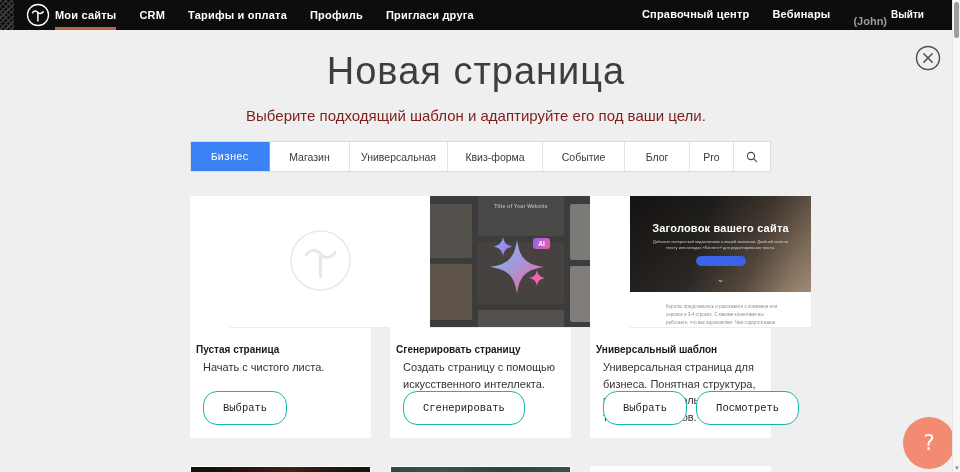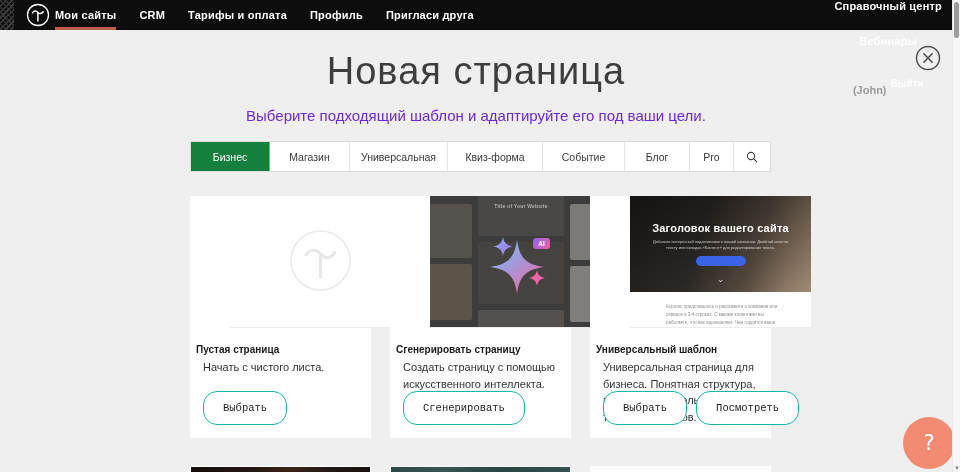--- a/index.html
+++ b/index.html
@@ -15,21 +15,21 @@
   .topbar { position:absolute; left:0; top:0; width:960px; height:30px; background:#0d0d0d; z-index:5; }
   .topbar-pattern {
     position:absolute; left:0; top:0; width:14px; height:30px;
     background:
       repeating-linear-gradient(135deg, #3a3a3a 0 1.5px, transparent 1.5px 4px),
       repeating-linear-gradient(45deg, #2c2c2c 0 1.5px, transparent 1.5px 4px),
       #0d0d0d;
   }
   .logo-btn { position:absolute; left:26px; top:3px; width:24px; height:24px; cursor:pointer; }
   .nav-left { position:absolute; left:55px; top:0; height:30px; display:flex; align-items:center; gap:23px; }
-  .nav-right { position:absolute; right:18px; top:0; height:28px; display:flex; align-items:center; gap:23px;flex-direction:column; }
+  .nav-right { position:absolute; right:36px; top:0; height:28px; display:flex; align-items:center; gap:23px; }
   .nav-item {
     position:relative; color:#fff; font-size:11px; font-weight:700; letter-spacing:.2px;
     height:30px; display:flex; align-items:center; cursor:pointer; white-space:nowrap;
   }
   .nav-item.active::after {
     content:""; position:absolute; left:0; right:0; bottom:0; height:3px; background:#bd6049;
   }
   .nav-user { display:flex; gap:4px; align-items:center; height:30px; cursor:pointer; }
   .nav-user .uname { color:#9b9b9b; font-size:11px; font-weight:700;margin-top:14px; }
   .nav-user .ulogout { color:#fff; font-size:10px; font-weight:700; }
@@ -39,33 +39,33 @@
   .scroll-thumb { position:absolute; left:1px; top:2px; width:5px; height:36px; border-radius:3px; background:#9d9d9d; }
   .scroll-arrow { position:absolute; left:0; bottom:1px; width:8px; text-align:center; font-size:6px; color:#888; line-height:6px; }
 
   
   .page-title {
     position:absolute; left:0; top:50px; width:952px; text-align:center;
     font-size:38px; font-weight:400; color:#3d3d3d; letter-spacing:1px;
   }
   .page-subtitle {
     position:absolute; left:0; top:107px; width:952px; text-align:center;
-    font-size:15px; color:#6d28d9;
+    font-size:15px; color:#7f1d1d;
   }
 
   .close-btn { position:absolute; left:915px; top:45px; width:26px; height:26px; cursor:pointer; }
 
   
   .tabs { position:absolute; left:190px; top:141px; width:581px; height:31px; display:flex; border:1px solid #dcdcdc; background:#fff; }
   .tab {
     height:100%; display:flex; align-items:center; justify-content:center;
     font-size:10.5px; color:#3a3a3a; border-right:1px solid #e3e3e3; cursor:pointer; background:#fff;
   }
   .tab:last-child { border-right:none; }
-  .tab.active { background:#15803d; color:#fff; border-right-color:#ee7b60; }
+  .tab.active { background:#3b82f6; color:#fff; border-right-color:#ee7b60;font-family:Liberation Mono, monospace; }
 
   
   .card { position:absolute; top:196px; width:181px; height:242px; background:#fff; }
   .card-1 { left:190px; } .card-2 { left:390px; } .card-3 { left:590px; }
   .card-media { position:relative; width:181px; height:132px; overflow:hidden; border-bottom:1px solid #ececec; background:#fff;margin-left:40px; }
   .card-title { position:absolute; left:6px; top:148px; font-size:10px; font-weight:700; color:#1a1a1a; }
   .card-desc  { position:absolute; left:13px; top:163px; width:158px; font-size:11px; line-height:1.5; color:#333; }
   .card-actions { position:absolute; left:13px; bottom:13px; display:flex; gap:9px; }
   .pill-btn {
     display:inline-flex; align-items:center; justify-content:center;

